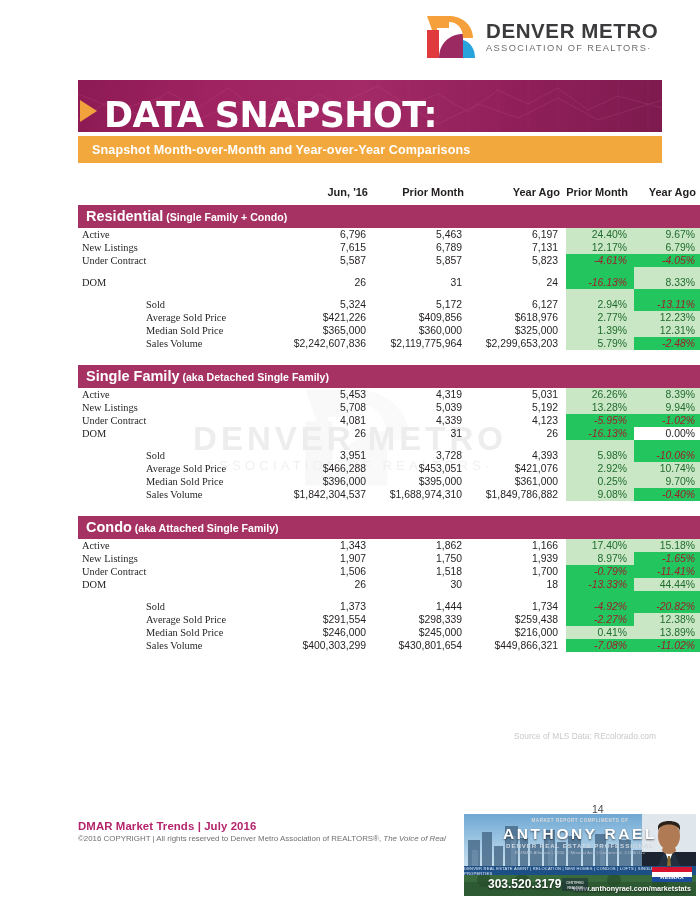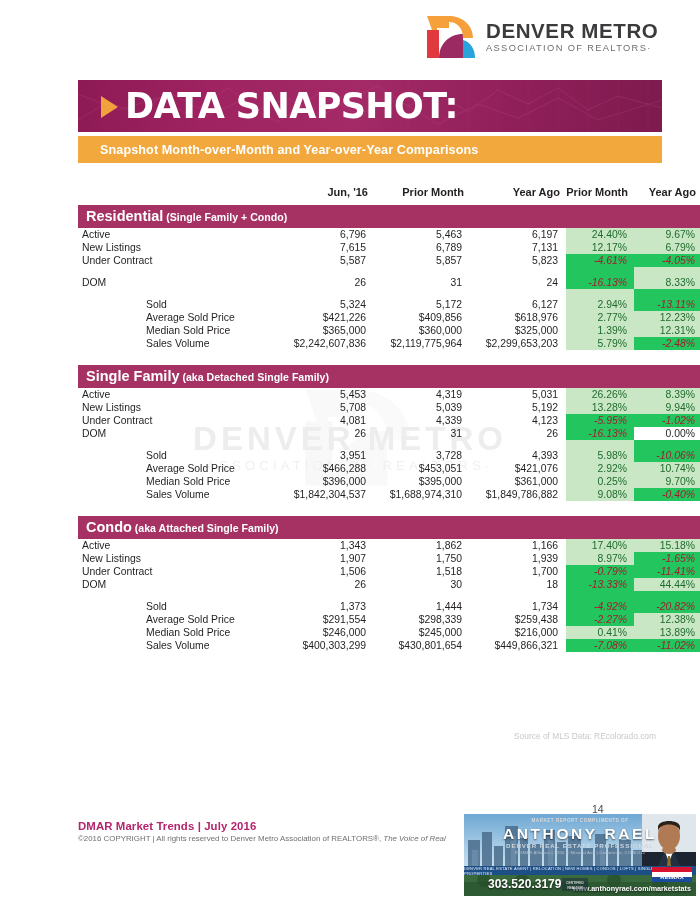--- a/index.html
+++ b/index.html
@@ -33,38 +33,38 @@
   
   .banner {
     position: absolute; left: 78px; top: 80px; width: 584px; height: 52px;
     background:
       linear-gradient(100deg, #8d1a54 0%, #9e2360 22%, #a32a66 48%, #92205a 72%, #7d1a4e 100%);
     overflow: hidden;
   }
   .banner-chart { position:absolute; inset:0; opacity:.30; }
   .banner-inner {
     position: relative; height: 100%;
-    display: flex; align-items: center; padding-left: 23px;
+    display: flex; padding-left: 2px; margin-top: 18px;
   }
   .play-tri {
     width: 0; height: 0;
     border-left: 17px solid #f2a23c;
     border-top: 11px solid transparent;
     border-bottom: 11px solid transparent;
     margin-right: 7px; margin-top: 2px;
   }
   .banner-title {
     color:#ffffff; font-size: 35px; font-weight: bold;
     letter-spacing: -.6px; line-height: 1;
     font-family: "DejaVu Sans", sans-serif;
   }
   .subbanner {
     position: absolute; left: 78px; top: 136px; width: 584px; height: 27px;
     background: #f2a83c;
-    display: flex; align-items: center; padding-left: 22px;
+    display: flex; align-items: center; padding-left: 14px;
     box-sizing: border-box;
   }
   .subbanner span {
     color: #ffffff; font-size: 12.6px; font-weight: bold; letter-spacing: .1px;
   }
 
   
   .watermark {
     position:absolute; left:0; top:420px; width:700px;
     text-align:center; pointer-events:none; user-select:none;
@@ -93,21 +93,21 @@
   .t th.lbl { text-align:left; }
 
   tr.section td {
     background: #a63264; color: #ffffff; padding: 3px 0 4px 8px;
     border-top: 2px solid #ffffff;
   }
   tr.section .s-name { font-size: 14.5px; font-weight: 600; }
   tr.section .s-alt  { font-size: 10.6px; font-weight: 600; }
 
   .t td { font-size: 10.4px; padding: 1px 0; }
-  td.lbl   { text-align: left;  padding-left: 4px; }
+  td.lbl   { text-align: left;  padding-left: 4px; font-family: Liberation Serif, serif; }
   td.lbl.indent { padding-left: 68px; }
   td.num   { text-align: right; padding-right: 8px; white-space: nowrap;}
   td.pct   { text-align: right; padding-right: 7px; white-space: nowrap; margin-left: 17px; }
 
   td.pos { background: #c9e7c4; color: #1f6b2e; }
   td.neg { background: #22c55e; color: #9e1f2d; font-style: italic; }
   td.neu { background: #ffffff; color: #231f20; }
 
   tr.gap td { height: 9px; padding:0; line-height: 9px; font-size:0;}
   tr.gapsec td { height: 13px; padding:0; line-height:13px; font-size:0; background:#ffffff !important;}

